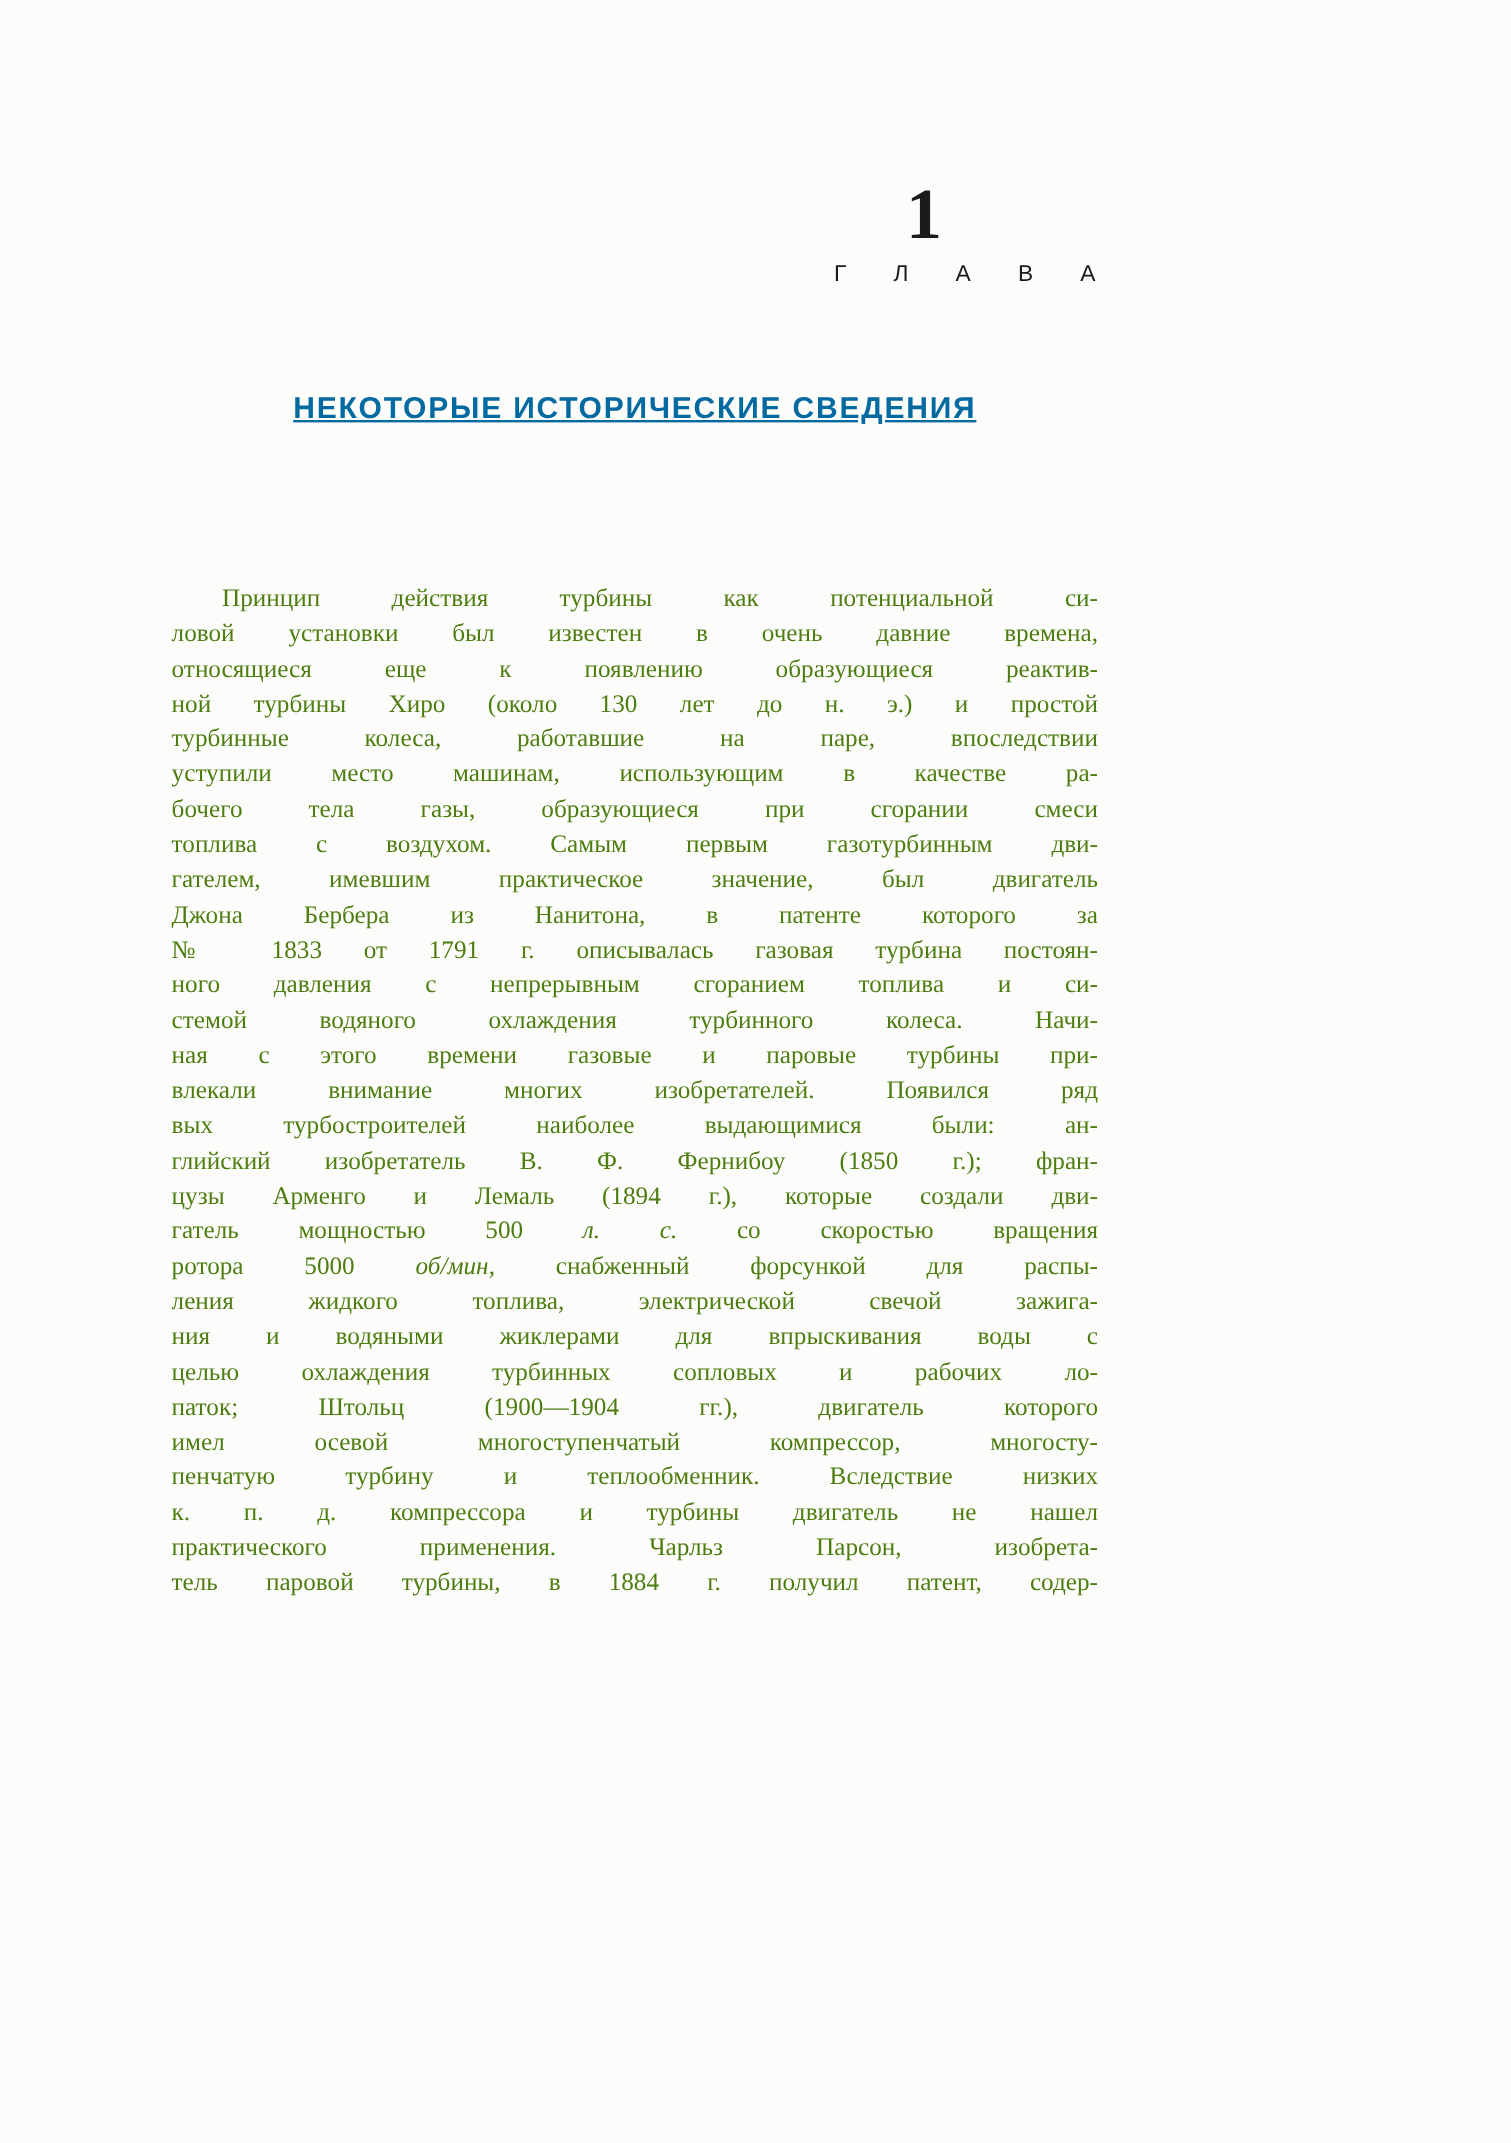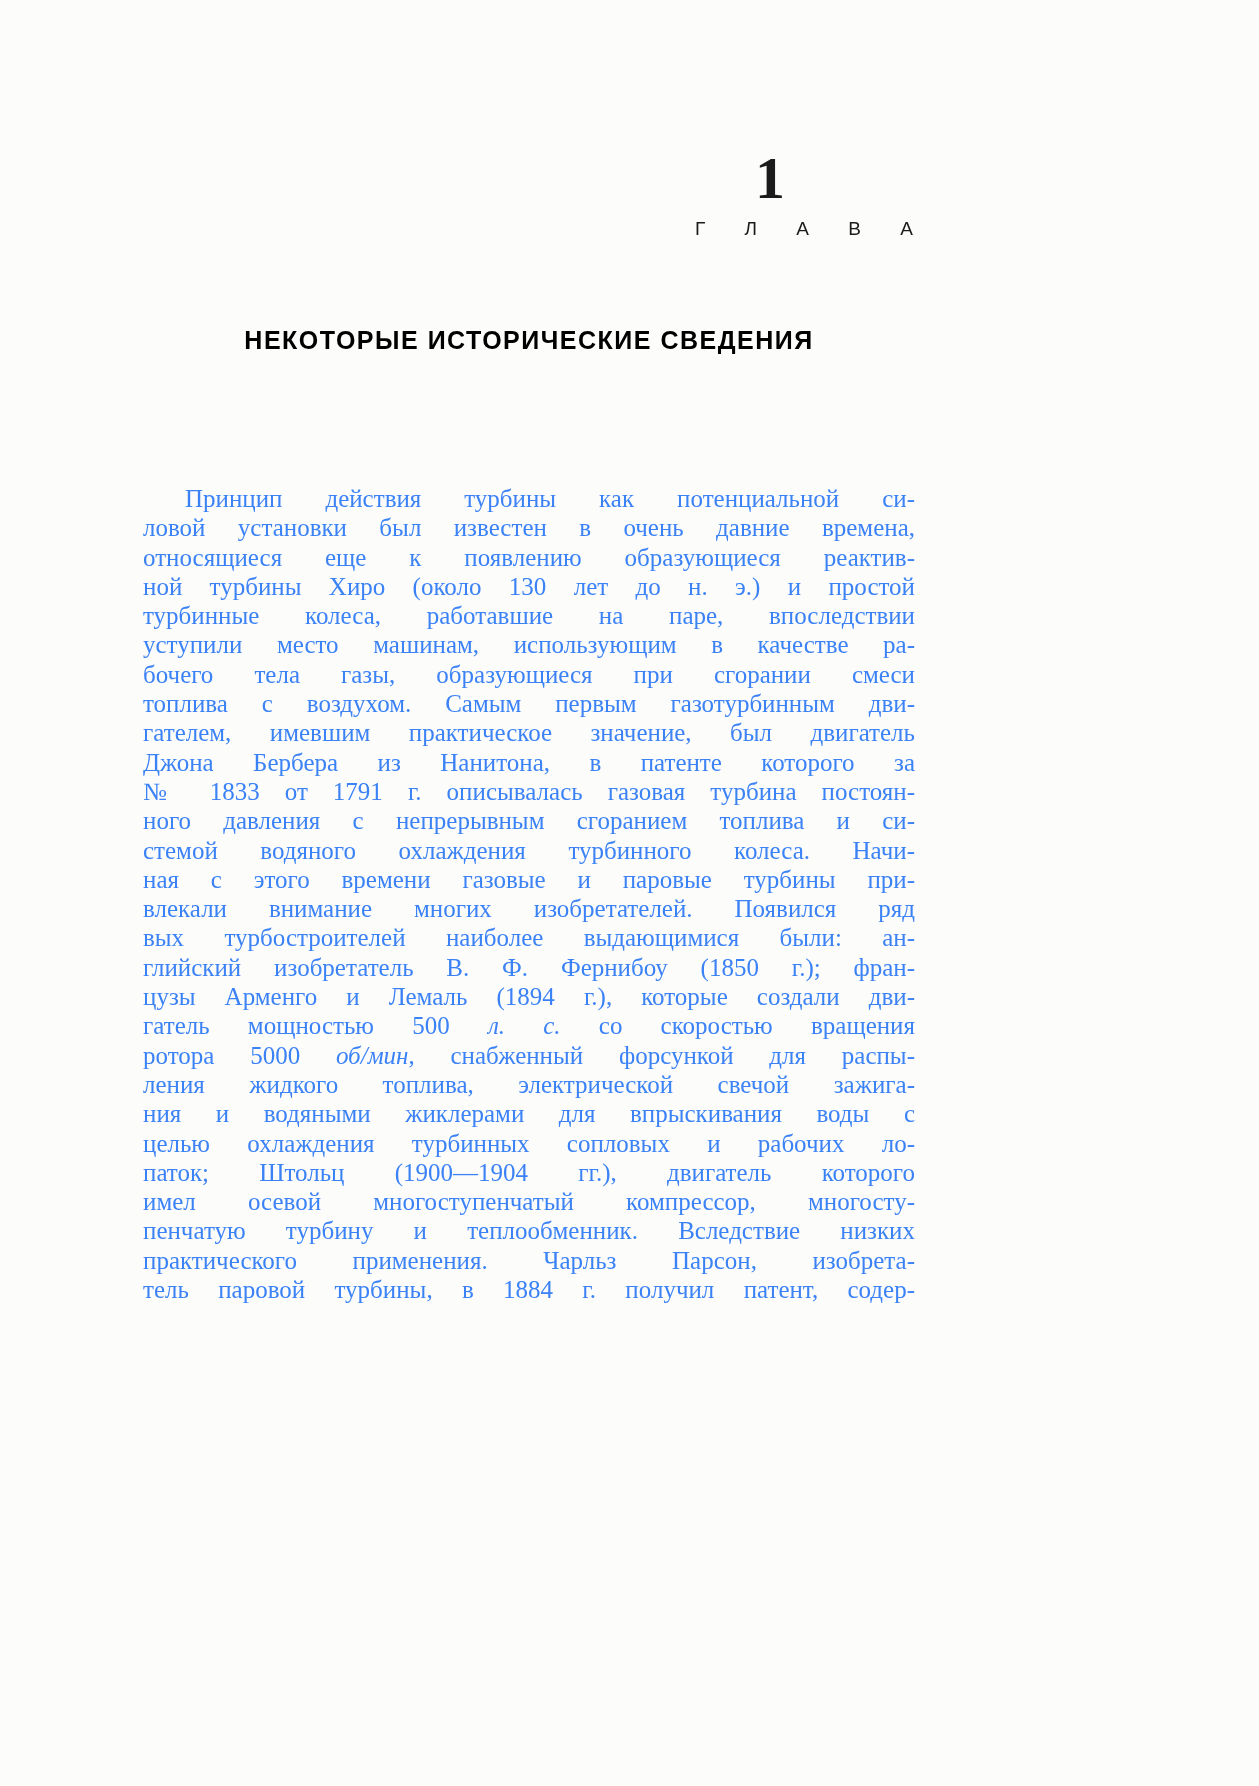--- a/index.html
+++ b/index.html
@@ -42,30 +42,31 @@
   .page-heading {
     position: absolute;
     top: 326px;
     left: 143px;
     width: 772px;
     text-align: center;
     font-family: "Liberation Sans", "DejaVu Sans", sans-serif;
     font-size: 25px;
     font-weight: 700;
     letter-spacing: 1.5px;
-    color: #000000;
+    color: #0369a1;
+    text-decoration: underline;
   }
   .body-text {
     position: absolute;
     top: 484px;
     left: 143px;
     width: 772px;
-    font-size: 25px;
+    font-size: 21px;
     line-height: 29.3px;
-    color: #3b82f6;
+    color: #4d7c0f;
   }
   .body-line {
     text-align: justify;
     text-align-last: justify;
     height: 29.3px;
     overflow: visible;
     word-spacing: 1px;
   }
   .body-line.indent {
     text-indent: 42px;
@@ -106,17 +107,18 @@
       <div class="body-line"><span>глийский изобретатель В. Ф. Фернибоу (1850 г.); фран-</span></div>
       <div class="body-line"><span>цузы Арменго и Лемаль (1894 г.), которые создали дви-</span></div>
       <div class="body-line"><span>гатель мощностью 500 </span><span class="italic">л. с.</span><span> со скоростью вращения</span></div>
       <div class="body-line"><span>ротора 5000 </span><span class="italic">об/мин</span><span>, снабженный форсункой для распы-</span></div>
       <div class="body-line"><span>ления жидкого топлива, электрической свечой зажига-</span></div>
       <div class="body-line"><span>ния и водяными жиклерами для впрыскивания воды с</span></div>
       <div class="body-line"><span>целью охлаждения турбинных сопловых и рабочих ло-</span></div>
       <div class="body-line"><span>паток; Штольц (1900—1904 гг.), двигатель которого</span></div>
       <div class="body-line"><span>имел осевой многоступенчатый компрессор, многосту-</span></div>
       <div class="body-line"><span>пенчатую турбину и теплообменник. Вследствие низких</span></div>
+      <div class="body-line"><span>к. п. д. компрессора и турбины двигатель не нашел</span></div>
       <div class="body-line"><span>практического применения. Чарльз Парсон, изобрета-</span></div>
       <div class="body-line"><span>тель паровой турбины, в 1884 г. получил патент, содер-</span></div>
     </div>
 
 </div>
 
 </body></html>

